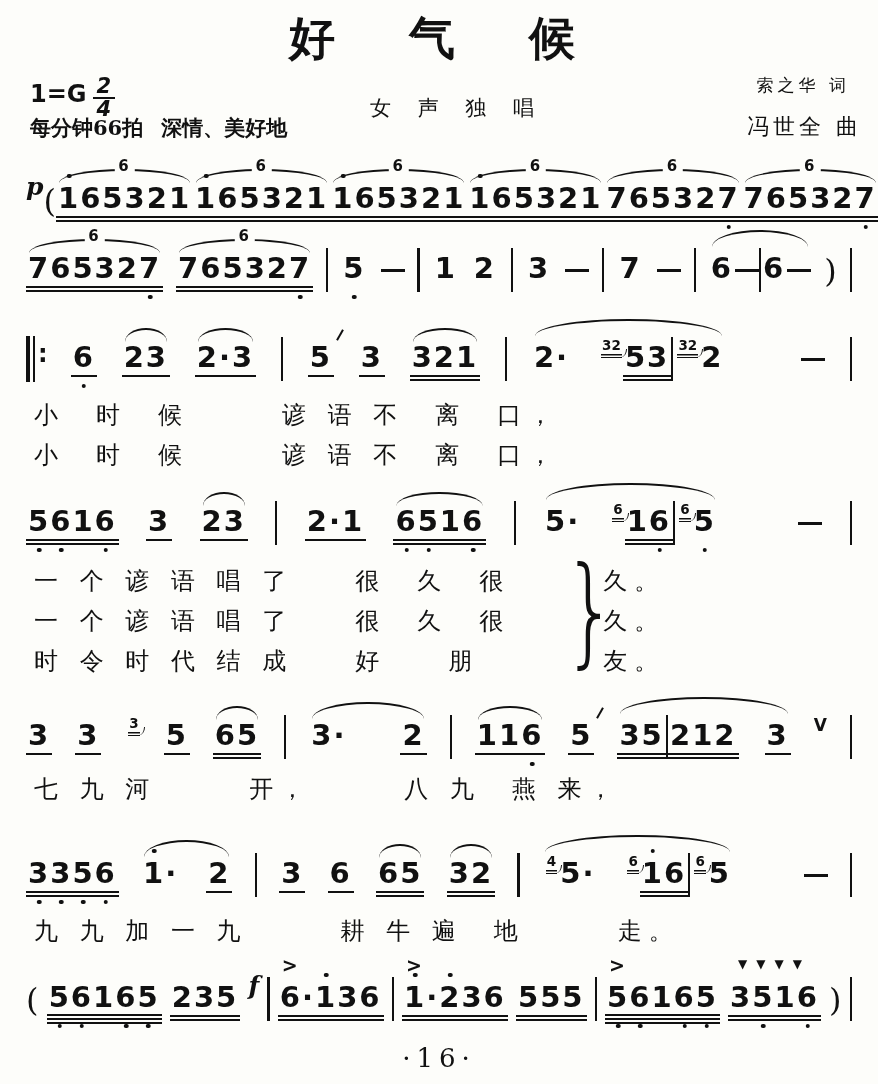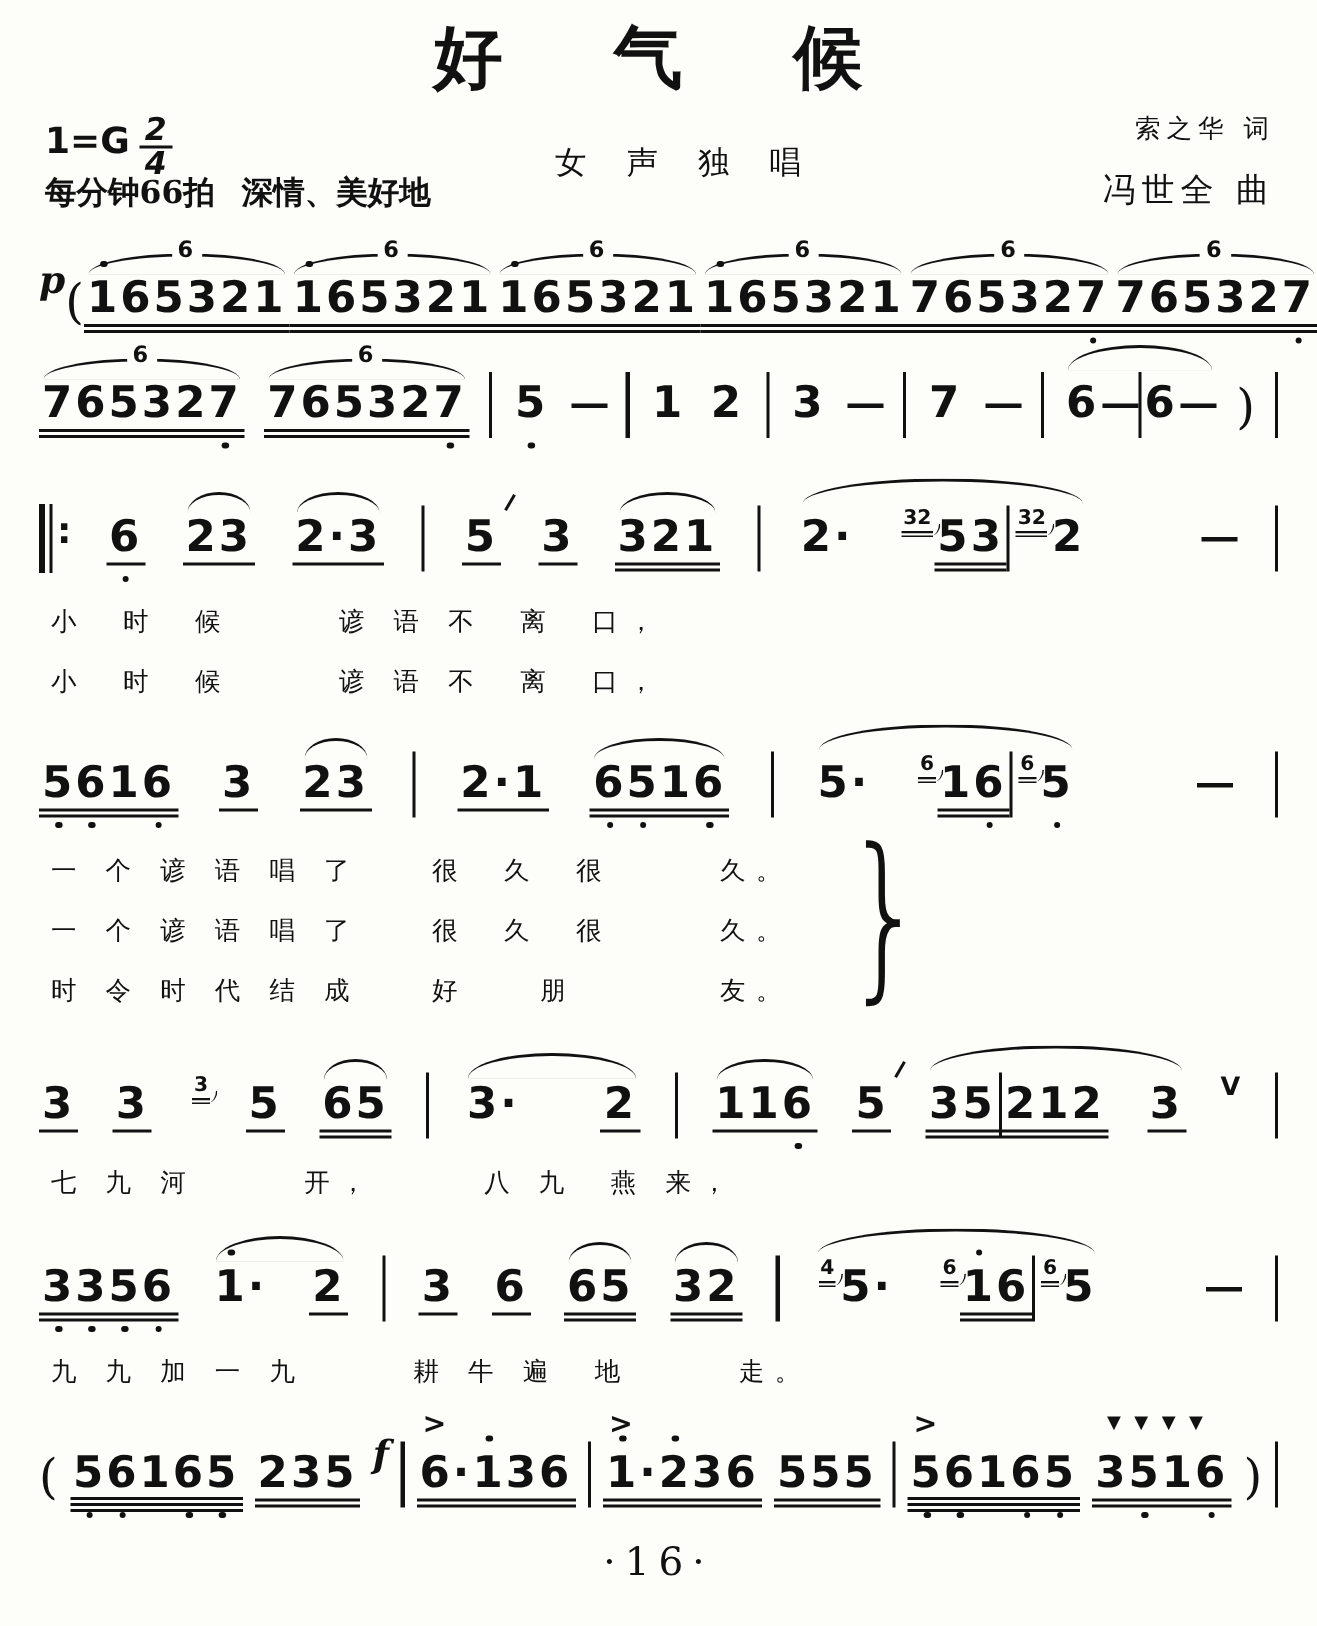--- a/index.html
+++ b/index.html
@@ -14,21 +14,21 @@
     letter-spacing:14px;
   }
   .hdr{position:relative;height:78px;margin-top:2px;}
   .keysig{position:absolute;left:30px;top:4px;font-weight:bold;font-size:24px;
     font-family:"DejaVu Sans",sans-serif;}
   .frac{display:inline-block;vertical-align:-14px;text-align:center;margin-left:6px;line-height:1.0;}
   .frac .fn{display:block;border-bottom:2.5px solid #111;padding:0 4px;font-size:21px;}
   .frac .fd{display:block;font-size:21px;}
   .voice{position:absolute;left:0;right:0;top:22px;text-align:center;font-size:21px;letter-spacing:10px;padding-left:36px;}
   .credit1{position:absolute;right:28px;top:2px;font-size:17px;letter-spacing:4px;}
-  .credit2{position:absolute;right:28px;top:40px;font-size:22px;letter-spacing:4px;}
+  .credit2{position:absolute;right:16px;top:40px;font-size:22px;letter-spacing:4px;}
   .tempoline{position:absolute;left:30px;top:42px;font-weight:bold;font-size:21px;}
   .tempoline .expr{margin-left:18px;}
   
   .sys{display:flex;justify-content:space-between;align-items:flex-end;
        padding:0 26px;white-space:nowrap;}
   .note{position:relative;display:inline-block;padding:0 2px 13px 2px;
     font-family:"DejaVu Sans",sans-serif;font-weight:bold;font-size:29px;letter-spacing:2px;line-height:1.05;}
   .u1{background:linear-gradient(#111,#111) 0 calc(100% - 8px)/100% 2.2px no-repeat;}
   .u2{background:linear-gradient(#111,#111) 0 calc(100% - 8px)/100% 2.2px no-repeat,
        linear-gradient(#111,#111) 0 calc(100% - 4px)/100% 2.2px no-repeat;}
@@ -60,26 +60,26 @@
       background:linear-gradient(#111,#111) 0 calc(100% - 3px)/100% 1.5px no-repeat,
                  linear-gradient(#111,#111) 0 100%/100% 1.5px no-repeat;}
   .grace::after{content:"";position:absolute;right:-5px;top:55%;width:5px;height:8px;
       border-right:1.6px solid #111;border-radius:0 0 100% 0;}
   .breathm{align-self:flex-start;font:bold 17px "DejaVu Sans",sans-serif;margin-top:0;}
   .rpt{position:relative;width:16px;height:46px;margin-bottom:3px;border-left:4.5px solid #111;}
   .rpt::before{content:"";position:absolute;left:3px;top:0;bottom:0;width:1.6px;background:#111;}
   .rpt::after{content:":";position:absolute;left:8px;top:2px;font:bold 24px/1.4 "DejaVu Sans",sans-serif;}
   
   .lyrblk{position:relative;padding:0 34px;}
-  .lyr{font-size:17px;letter-spacing:7px;line-height:40px;}
+  .lyr{font-size:24px;letter-spacing:7px;line-height:40px;}
   .brace{position:absolute;left:552px;top:-10px;font:100 120px/1 "DejaVu Sans",sans-serif;transform:scaleX(.72);}
   
   #sec-s1{margin-top:28px}#sec-s2{margin-top:22px}#sec-s3{margin-top:40px}
   #sec-lyrA{margin-top:10px}#sec-s5{margin-top:26px}#sec-lyrB{margin-top:12px}
-  #sec-s7{margin-top:34px}#sec-lyrC{margin-top:6px}#sec-s9{margin-top:28px}
+  #sec-s7{margin-top:34px}#sec-lyrC{margin-top:6px}#sec-s9{margin-top:44px}
   #sec-lyrD{margin-top:10px}#sec-s11{margin-top:26px}
   .pagenum{text-align:center;margin-top:18px;font-size:26px;letter-spacing:6px;}
 </style>
 </head>
 <body>
 
 <div class="title">好　气　候</div>
 
 <div class="hdr">
   <div class="keysig">

